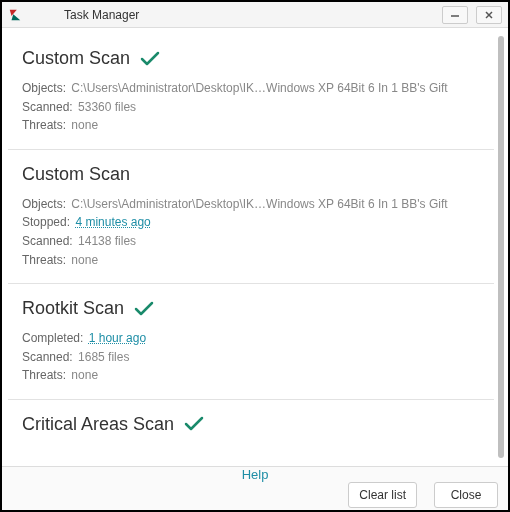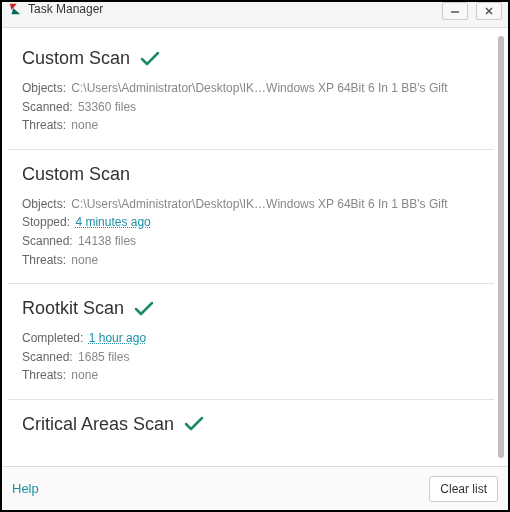--- a/index.html
+++ b/index.html
@@ -12,22 +12,24 @@
     height: 512px;
     border: 2px solid #000;
     display: flex;
     flex-direction: column;
   }
   .titlebar {
     height: 26px;
     background: #f5f5f5;
     border-bottom: 1px solid #ddd;
     display: flex;
+    align-items: center;
     padding: 0 6px;
     position: relative;
+    gap: 36px;
   }
   .titlebar .logo {
     width: 14px; height: 14px;
     margin-right: 6px;
     display: inline-flex;
   }
   .titlebar .title {
     font-size: 12px;
     color: #333;
   }
@@ -100,20 +102,21 @@
     text-decoration: underline dotted;
     cursor: pointer;
   }
   .footer {
     height: 44px;
     border-top: 1px solid #ddd;
     background: #fafafa;
     display: flex;
     align-items: center;
     padding: 0 10px;
+    flex-direction: column;
   }
   .help {
     color: #1e8ea6;
     font-size: 13px;
     cursor: pointer;
   }
   .footer-btns {
     margin-left: auto;
     display: flex;
     gap: 17px;
@@ -209,14 +212,17 @@
     </div>
   <div class="scrollbar"></div>
 </div>
 
 <div class="footer">
   <span class="help">Help</span>
   <div class="footer-btns">
     <div class="btn">
         <span>Clear list</span>
       </div>
+    <div class="btn">
+        <span>Close</span>
+      </div>
   </div>
 </div>
 
 </body></html>

